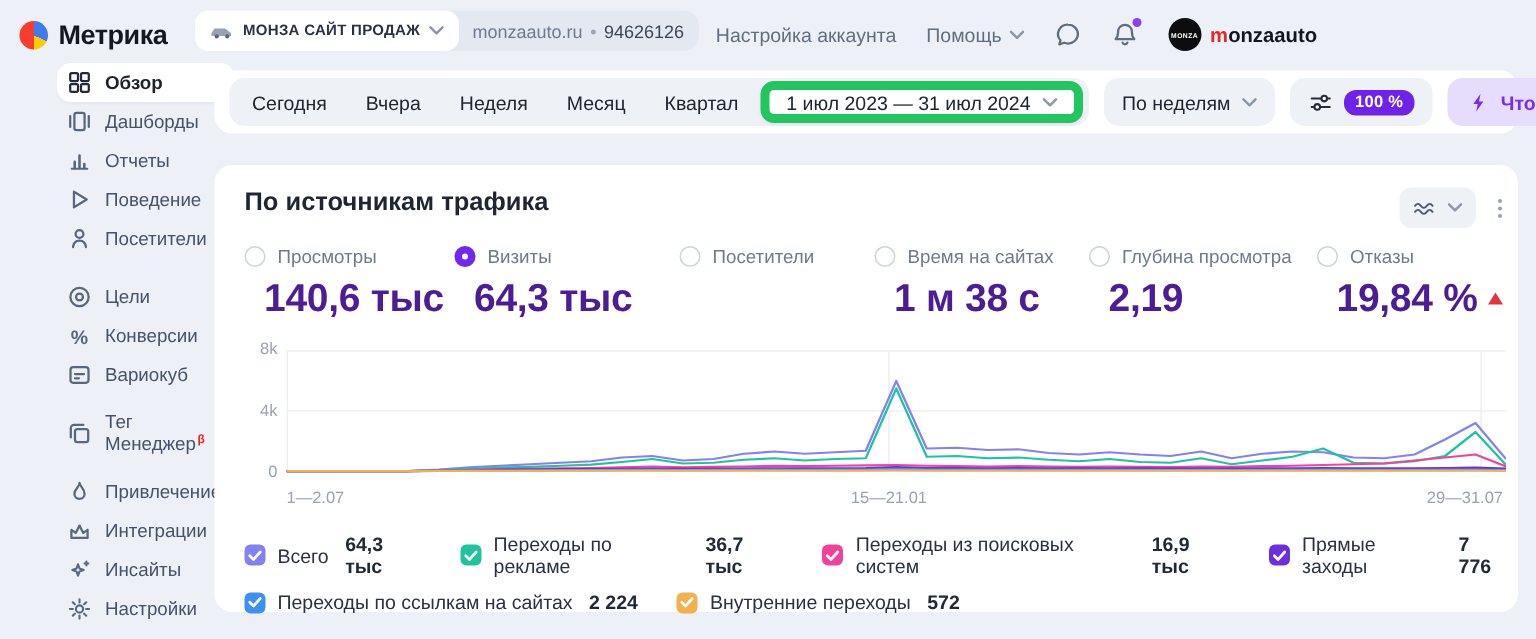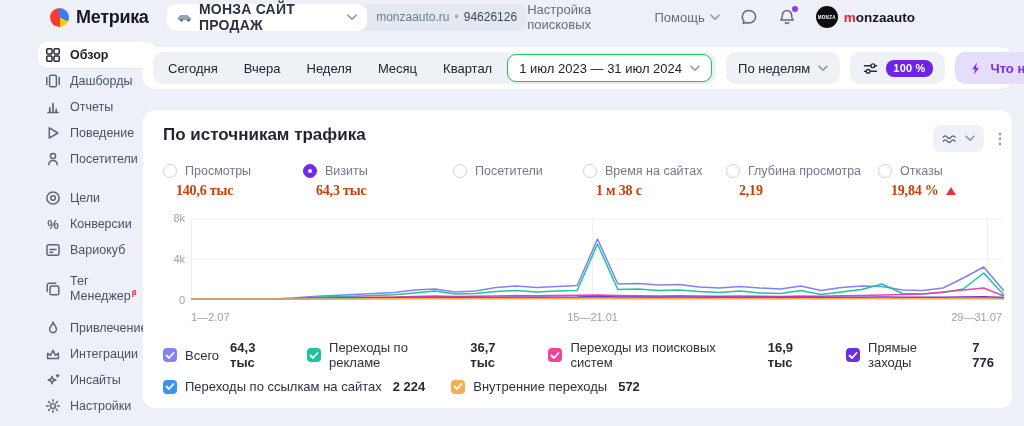--- a/index.html
+++ b/index.html
@@ -1,27 +1,27 @@
 <!DOCTYPE html>
 <html><head>
 <meta charset="utf-8">
 <style>
   * { margin:0; padding:0; box-sizing:border-box; }
   html,body { width:1024px; height:426px; overflow:hidden; }
   body { background:#edf1f7; font-family:"Liberation Sans", sans-serif; color:#20252f; }
 
   
-  .header { position:absolute; top:0; left:0; width:892px; height:34px; display:flex; align-items:center;margin-left:37px; }
+  .header { position:absolute; top:0; left:0; width:892px; height:34px; display:flex; align-items:flex-end; }
   .logo-wrap { width:130px; display:flex; align-items:center; gap:7px; padding-left:13px; flex-shrink:0; }
   .logo-circle { width:19px; height:19px; border-radius:50%;
       background:conic-gradient(#3b7cf0 0deg 115deg, #ffcc00 115deg 180deg, #fa3c2e 180deg 360deg); }
   .logo-text { font-size:18px; font-weight:700; color:#16181e; letter-spacing:-0.3px; }
   .counter-group { display:flex; align-items:center; background:#e4e9f1; border-radius:10px; height:27px; padding-right:10px; }
   .counter-pill { display:flex; align-items:center; gap:6px; background:#ffffff; border-radius:9px; height:27px; padding:0 10px; cursor:pointer; }
-  .counter-name { font-size:14px; font-weight:700; color:#2a3142; letter-spacing:.2px; }
+  .counter-name { font-size:10px; font-weight:700; color:#2a3142; letter-spacing:.2px; }
   .counter-meta { display:flex; align-items:center; gap:5px; padding-left:9px; font-size:12px; }
   .counter-domain { color:#6e7a8d; }
   .counter-sep { color:#9aa4b4; }
   .counter-id { color:#3d4657; }
   .chev { color:#8b96a8; display:inline-flex; }
   .header-right { margin-left:auto; display:flex; align-items:center; gap:20px; padding-right:14px; }
   .hdr-link { font-size:13px; color:#626d80; cursor:pointer; display:flex; align-items:center; gap:5px; }
   .hdr-icon { position:relative; display:flex; cursor:pointer; }
   .bell-dot { position:absolute; top:-2px; right:-2px; width:6px; height:6px; border-radius:50%; background:#8a3ff5; }
   .avatar { width:22px; height:22px; border-radius:50%; background:#0d0d0f; color:#fff; font-size:4.5px; font-weight:700;
@@ -41,21 +41,21 @@
   .pct-icon { font-size:13px; font-weight:700; }
   .beta { color:#e8252b; font-size:8px; font-weight:700; vertical-align:super; margin-left:1px; }
   .notif-dot { margin-left:auto; width:6px; height:6px; border-radius:50%; background:#8a5cf5; box-shadow:0 0 0 4px rgba(138,92,245,.16); }
 
   
   .content { position:absolute; left:130px; top:34px; right:0; bottom:0; padding:13px 12px 0 13px; }
 
   .toolbar-card { background:#fff; border-radius:12px; height:42px; display:flex; align-items:center; padding:0 10px; gap:10px; }
   .segmented { display:flex; align-items:center; background:#eef1f6; border-radius:10px; height:32px; padding:0 2px; }
   .seg-item { font-size:13px; color:#20252f; padding:0 13px; cursor:pointer; white-space:nowrap; }
-  .date-pill { display:flex; align-items:center; gap:8px; background:#fff; border:1px solid #22c55e; border-radius:9px;
+  .date-pill { display:flex; align-items:center; gap:8px; background:#fff; border:6px solid #22c55e; border-radius:9px;
       height:28px; margin:2px; padding:0 11px; font-size:13px; color:#20252f; cursor:pointer; white-space:nowrap;
       box-shadow:0 1px 2px rgba(30,40,70,.06); }
   .pill { display:flex; align-items:center; gap:8px; background:#eef1f6; border-radius:10px; height:32px; padding:0 12px;
       font-size:13px; color:#20252f; cursor:pointer; white-space:nowrap; }
   .sampling-badge { background:#6f23e8; color:#fff; font-size:11px; font-weight:700; border-radius:8px; padding:2.5px 7px; letter-spacing:.2px; }
   .toolbar-right { margin-left:auto; display:flex; align-items:center; gap:8px; }
   .whats-new { display:flex; align-items:center; gap:7px; background:#e6dcfb; border-radius:10px; height:32px; padding:0 13px;
       font-size:13px; font-weight:600; color:#7a2df0; cursor:pointer; white-space:nowrap; }
 
   
@@ -68,22 +68,22 @@
 
   .metrics { display:flex; margin-top:12px; }
   .metric { cursor:pointer; }
   .metric:nth-child(1){ width:140px; } .metric:nth-child(2){ width:150px; } .metric:nth-child(3){ width:130px; }
   .metric:nth-child(4){ width:143px; } .metric:nth-child(5){ width:152px; } .metric:nth-child(6){ width:auto; }
   .metric-top { display:flex; align-items:center; gap:8px; }
   .radio { width:14px; height:14px; border-radius:50%; border:1.5px solid #ccd4df; background:#fff; position:relative; flex-shrink:0; }
   .metric.selected .radio { border-color:#7327f0; background:#7327f0; }
   .metric.selected .radio::after { content:""; position:absolute; left:4px; top:4px; width:4px; height:4px; border-radius:50%; background:#fff; }
   .metric-label { font-size:12.5px; color:#6f7a8c; }
-  .metric-value { margin-top:5px; margin-left:13px; font-size:14px; font-weight:700; color:#c2410c; letter-spacing:-.2px;
-      display:flex; align-items:center; gap:7px;font-family:Liberation Serif, serif; }
+  .metric-value { margin-top:5px; margin-left:13px; font-size:26px; font-weight:700; color:#4c1d95; letter-spacing:-.2px;
+      display:flex; align-items:center; gap:7px; }
   .tri-up { width:0; height:0; border-left:5px solid transparent; border-right:5px solid transparent; border-bottom:8px solid #e5343c; }
 
   
   .chart-zone { display:flex; margin-top:12px; }
   .y-axis { width:28px; display:flex; flex-direction:column; justify-content:space-between; padding:1px 6px 1px 0;
       text-align:right; font-size:11px; color:#98a2b3; height:96px; }
   .plot { flex:1; height:96px; }
   .plot svg { width:100%; height:96px; display:block; }
   .x-axis { position:relative; margin-left:28px; height:18px; font-size:11px; color:#98a2b3; margin-top:4px; }
   .x-axis .xl { position:absolute; top:0; }
@@ -121,21 +121,21 @@
           </svg>
       </span>
     </div>
     <div class="counter-meta">
       <span class="counter-domain">monzaauto.ru</span>
       <span class="counter-sep">•</span>
       <span class="counter-id">94626126</span>
     </div>
   </div>
   <div class="header-right">
-    <span class="hdr-link">Настройка поисковых</span>
+    <span class="hdr-link">Настройка аккаунта</span>
     <span class="hdr-link">
       <span>Помощь</span>
       <span class="chev">
         <svg width="10" height="7" viewBox="0 0 10 7">
             <path d="M1 1.2 5 5.2 9 1.2" fill="none" stroke="currentColor" stroke-width="1.6" stroke-linecap="round" stroke-linejoin="round"></path>
           </svg>
       </span>
     </span>
     <span class="hdr-icon">
       <svg width="18" height="18" viewBox="0 0 18 18">

